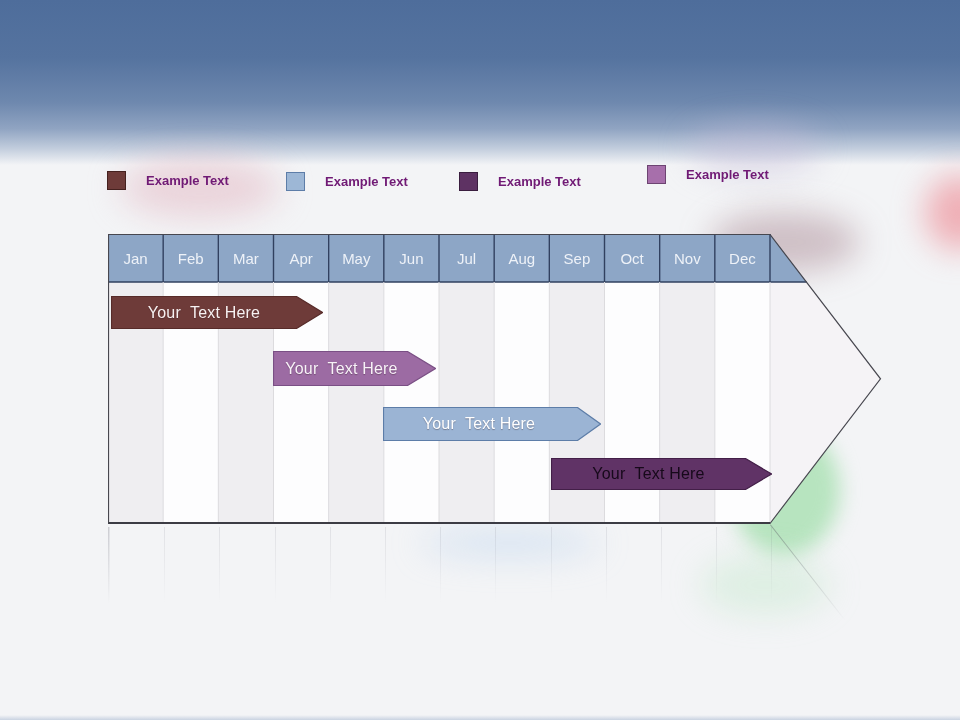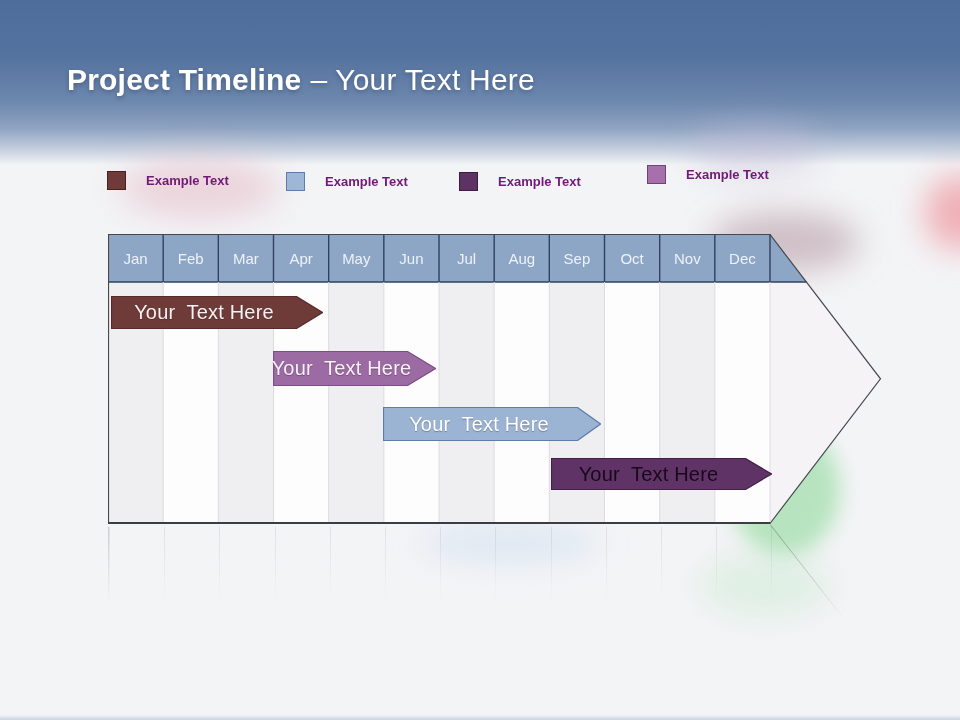--- a/index.html
+++ b/index.html
@@ -54,21 +54,21 @@
   .col-even{fill:#fdfdfe;}
   .hdr-sep{stroke:#31405f;stroke-width:1.4;}
   .body-sep{stroke:#dcdbde;stroke-width:1;}
   .month-label{font-family:"Liberation Sans",sans-serif;font-size:15px;}
 
   
   .bar{position:absolute;}
   .bar svg{position:absolute;left:0;top:0;}
   .bar .bar-label{
     position:absolute;inset:0;display:flex;align-items:center;justify-content:center;
-    padding-right:26px;font-size:20px;white-space:pre;letter-spacing:.2px;
+    padding-right:26px;font-size:16px;white-space:pre;letter-spacing:.2px;
     text-shadow:0 1px 1px rgba(40,20,30,.35);
   }
   .bar-4 .bar-label{text-shadow:none;font-weight:400;}
   .bar-1{left:111px;top:296px;width:212px;height:33px;}
   .bar-2{left:273px;top:351px;width:163px;height:35px;}
   .bar-3{left:383px;top:407px;width:218px;height:34px;}
   .bar-4{left:551px;top:458px;width:221px;height:32px;}
 
   
   .refl-table{
@@ -92,21 +92,20 @@
 
   <div class="banner"></div>
   <div class="bg-blob blob-pink-left"></div>
   <div class="bg-blob blob-lavender"></div>
   <div class="bg-blob blob-red-edge"></div>
   <div class="bg-blob blob-mauve-head"></div>
   <div class="bg-blob blob-green"></div>
   <div class="bg-blob blob-green-refl"></div>
   <div class="bg-blob blob-blue-under"></div>
 
-  <h1 class="title"><span class="t-bold">Project Timeline</span><span class="t-light">– Your Text Here</span></h1>
 
   <div class="legend-item li-1">
     <span class="swatch" style="background: rgb(110, 59, 57); border-color: rgb(69, 33, 31);"></span>
     <span class="legend-label">Example Text</span>
   </div>
   <div class="legend-item li-2">
     <span class="swatch" style="background: rgb(157, 183, 214); border-color: rgb(93, 125, 168);"></span>
     <span class="legend-label">Example Text</span>
   </div>
   <div class="legend-item li-3">

